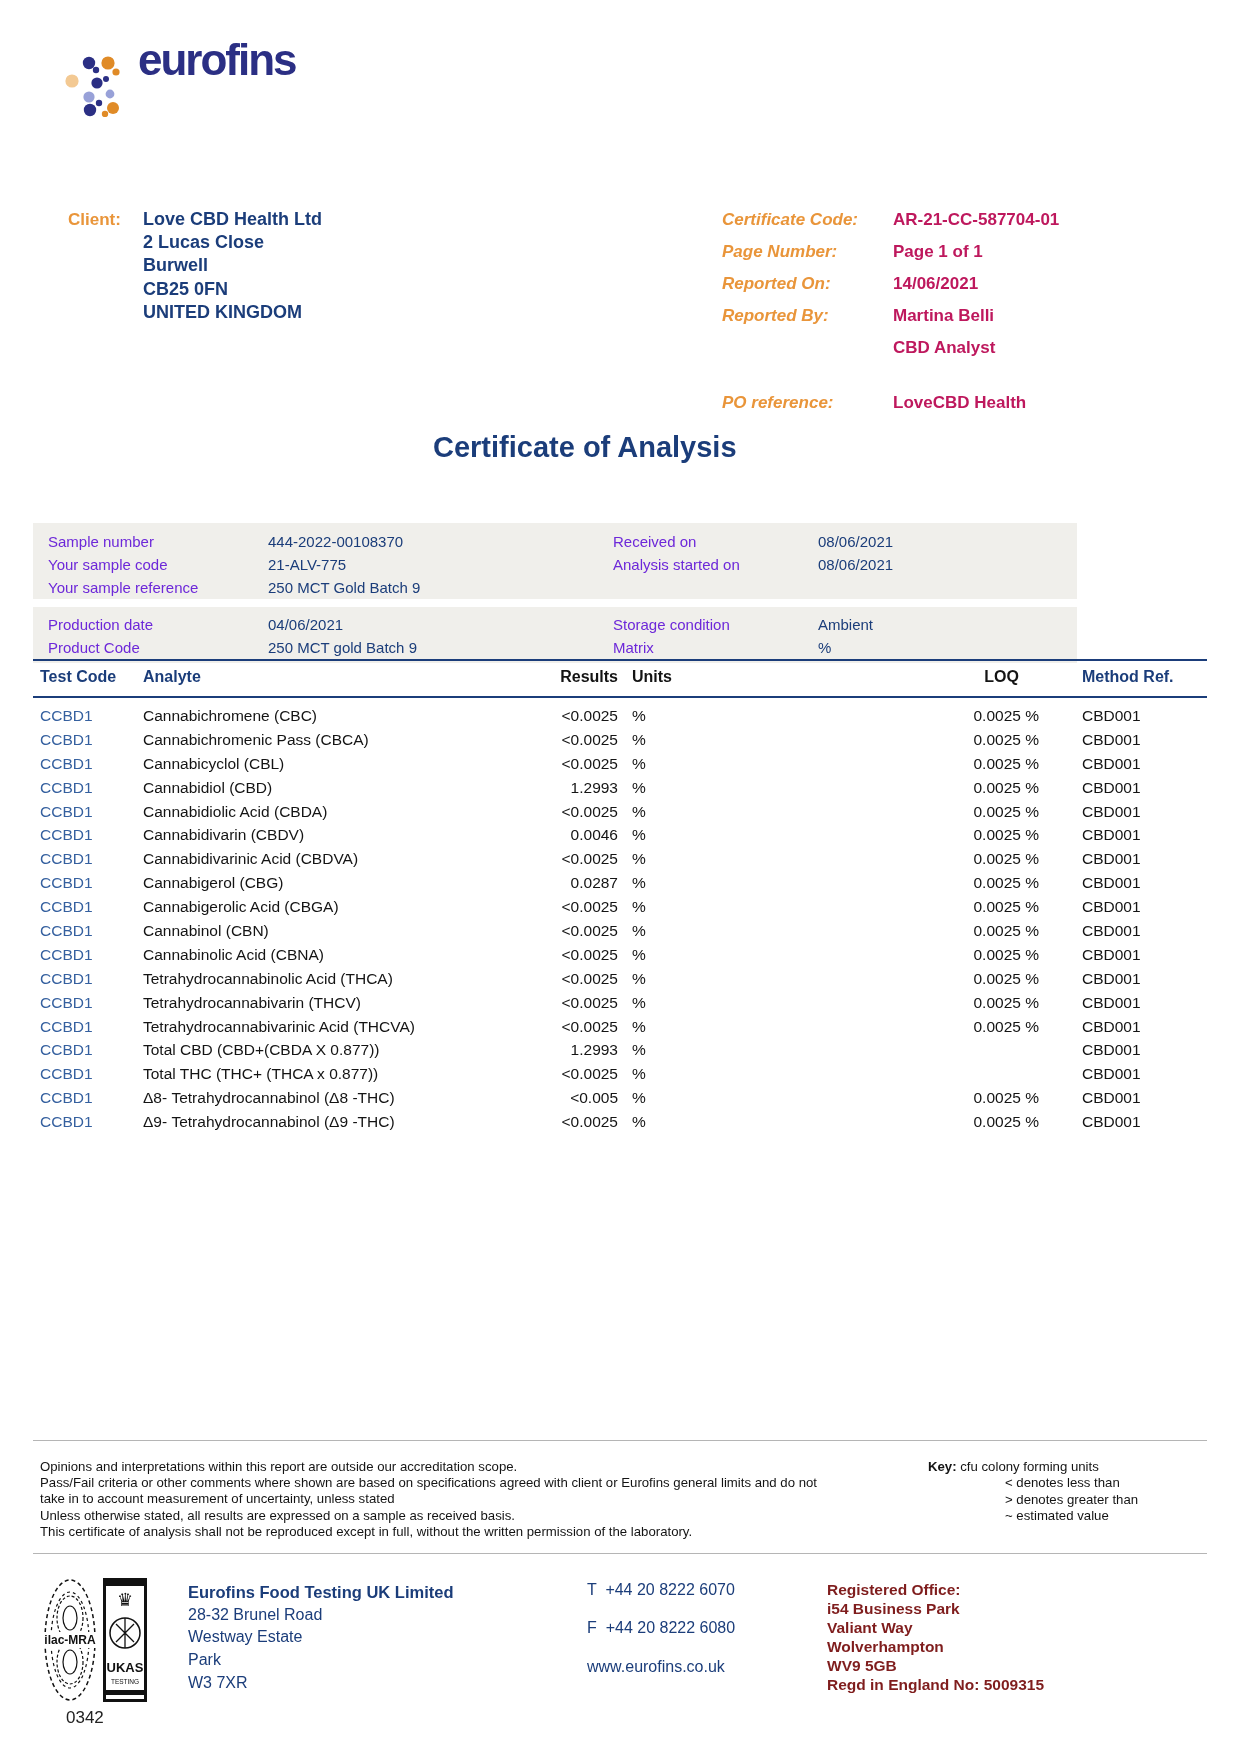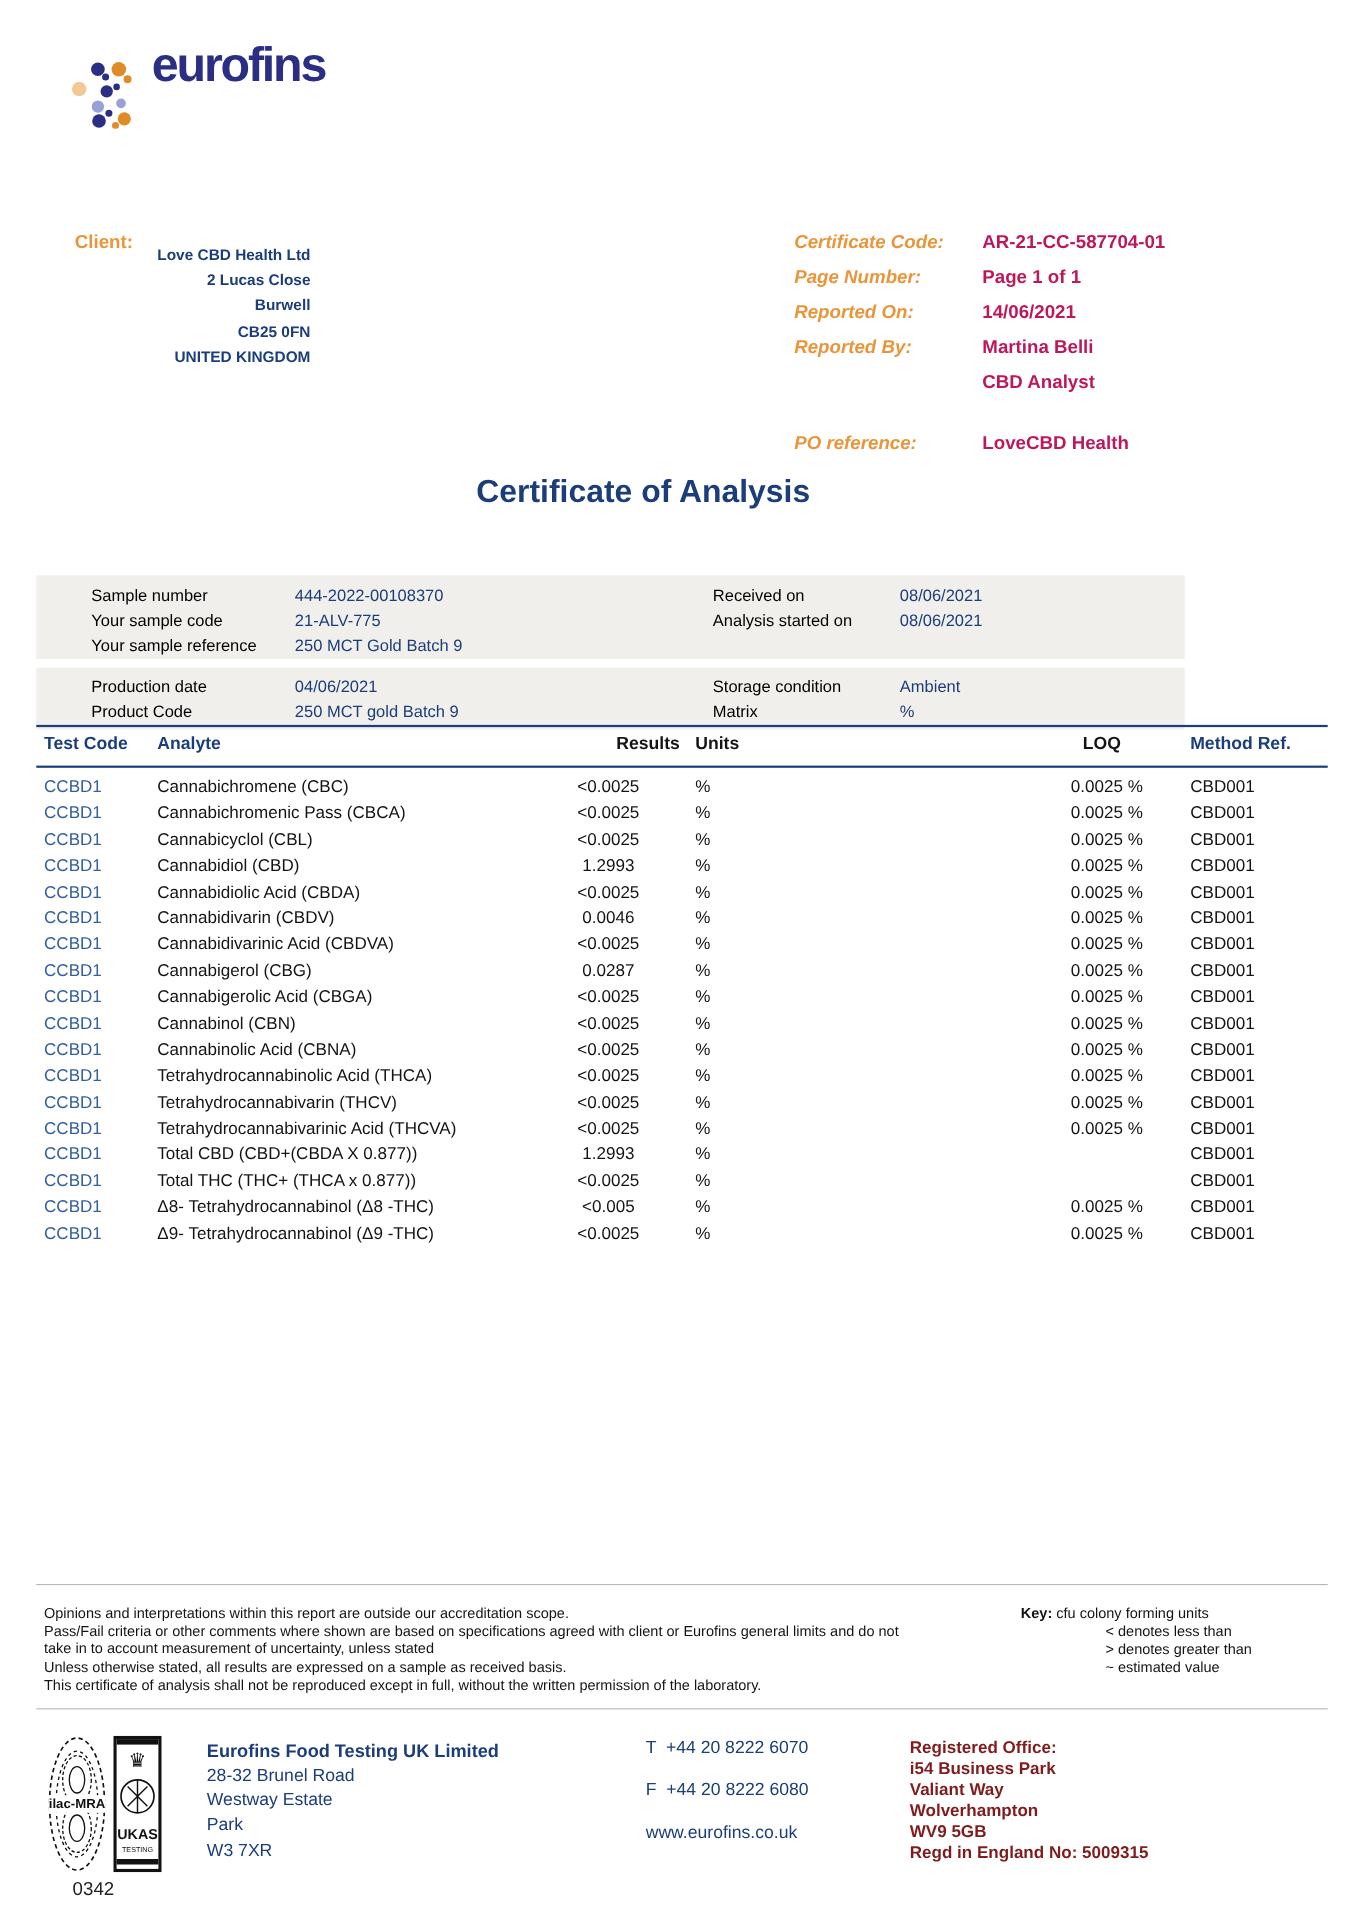--- a/index.html
+++ b/index.html
@@ -9,51 +9,51 @@
   .navy{color:#1b3d7a;}
   .orange{color:#e9953a;}
   .b{font-weight:bold;}
   .i{}
 
   
   .logo-text{left:138px;top:38px;font-size:44px;font-weight:bold;color:#2b2f84;letter-spacing:-2px;line-height:1;}
 
   
   .client-label{left:68px;top:210px;font-size:17px;}
-  .client-lines{left:143px;top:220px;font-size:14px;line-height:23.2px;text-align:right;}
+  .client-lines{left:143px;top:208px;font-size:18px;line-height:23.2px;}
 
   
   .meta{left:722px;top:204px;}
   .meta-row{display:grid;grid-template-columns:171px auto;height:32px;align-items:center;}
   .meta-po{left:722px;top:387px;}
   .meta-label{font-size:17px;font-weight:bold;font-style:italic;color:#e9953a;}
   .meta-value{font-size:17px;font-weight:bold;color:#be185d;}
 
   .title{left:433px;top:431px;font-size:29px;font-weight:bold;color:#1b3d7a;}
 
   
   .infobox{left:33px;width:1044px;background:#f0efeb;padding-left:15px;box-sizing:border-box;}
   .box1{top:523px;height:76px;padding-top:7px;}
   .box2{top:607px;height:56px;padding-top:6px;}
   .inforow{display:grid;grid-template-columns:220px 345px 205px auto;height:23.2px;align-items:center;font-size:15px;}
-  .inforow .lab{color:#000000;margin-left:35px;}
+  .inforow .lab{color:#6d28d9;}
   .inforow .val{color:#1b3d7a;}
 
   .rule-navy{left:33px;width:1174px;height:2px;background:#1b3d7a;}
   .rule-gray{left:33px;width:1174px;height:1px;background:#b5b5b5;}
 
   
   .tgrid{display:grid;grid-template-columns:103px 345px 130px 95px 326px 43px 130px;}
   .thead{left:40px;top:668px;width:1172px;font-size:16px;font-weight:bold;color:#1b3d7a;}
   .thead .c-result,.thead .c-loq{text-align:right;}
   .thead .c-loq{padding-right:20px;box-sizing:border-box;}
   .rows{left:40px;top:704px;width:1172px;font-size:15.5px;}
   .trow{height:23.9px;line-height:23.9px;}
   .c-test{color:#35609f;}
-  .c-result{text-align:center;}
+  .c-result{text-align:right;}
   .c-units{padding-left:14px;box-sizing:border-box;}
   .c-loq{text-align:right;}
   .c-analyte,.c-result,.c-units,.c-loq,.c-method{color:#141414;}
 
   
   .disclaimer{left:40px;top:1459px;font-size:13.2px;line-height:16.2px;color:#141414;}
   .key{left:928px;top:1459px;font-size:13.2px;line-height:16.4px;color:#141414;}
   .key .ind{margin-left:77px;}
 
   

